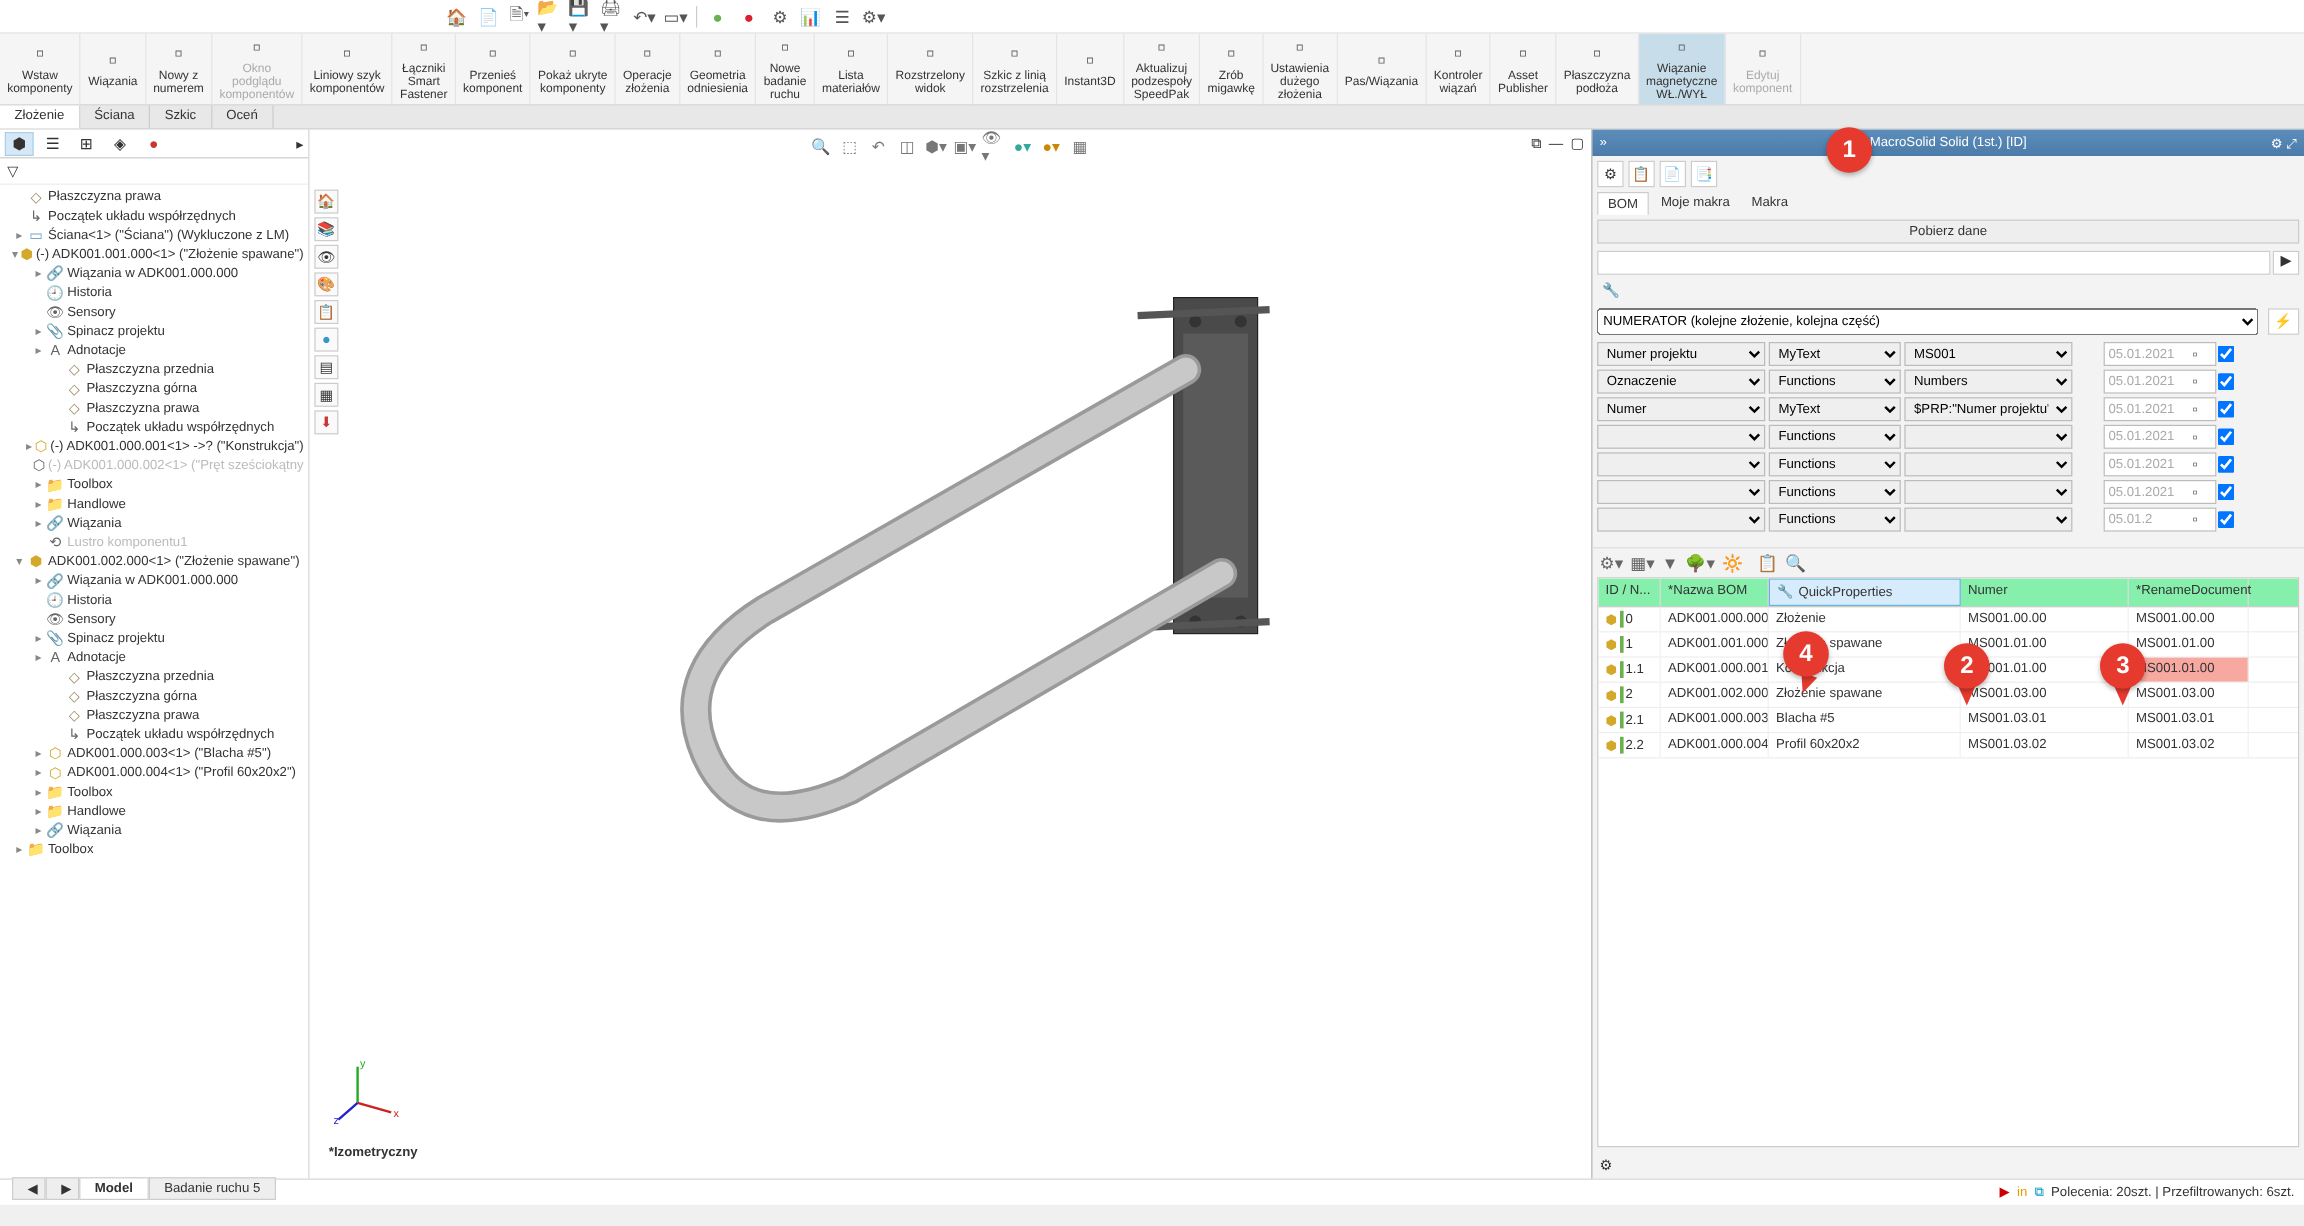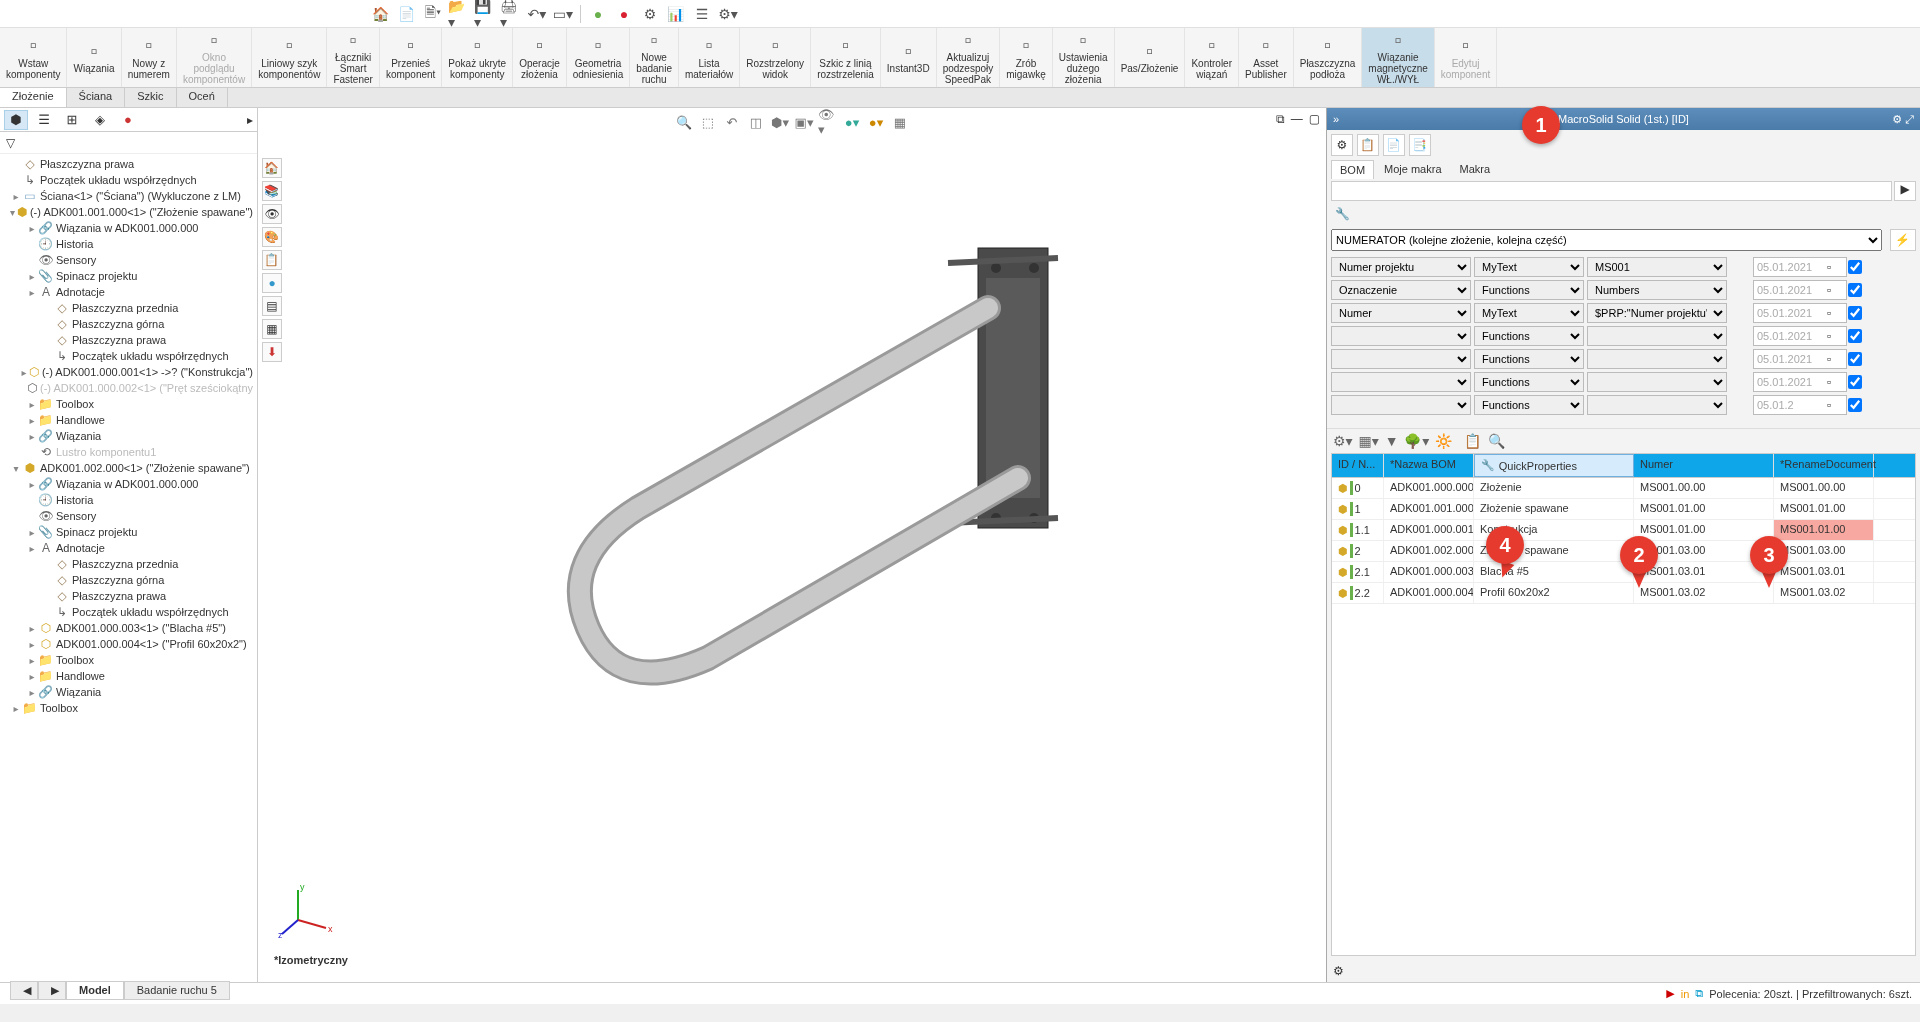--- a/index.html
+++ b/index.html
@@ -77,21 +77,21 @@
 .rp-numerator-sel .nbtn { width: 26px; height: 22px; border: 1px solid #ccc; background: #fff; display: flex; align-items: center; justify-content: center; }
 .rp-grid { display: grid; grid-template-columns: 140px 110px 140px 94px 18px 18px; gap: 3px; margin-bottom: 3px; align-items: center; }
 .rp-grid select, .rp-grid input { height: 20px; font-size: 11px; border: 1px solid #bbb; padding: 0 3px; width: 100%; }
 .rp-grid .date { color: #aaa; margin-left: 23px; }
 .rp-grid .chk { width: 14px; height: 14px; }
 
 .rp-tb2 { display: flex; align-items: center; padding: 4px 6px; gap: 6px; border-top: 1px solid #ddd; margin-top: 6px; }
 .rp-tb2 span { cursor: pointer; font-size: 14px; color: #666; }
 
 .bom-table { flex: 1; background: #fff; margin: 0 4px 4px 4px; border: 1px solid #ccc; overflow: auto; font-size: 11px; }
-.bom-header { display: grid; grid-template-columns: 52px 90px 160px 140px 100px; background: #0ea5e9; border-bottom: 1px solid #ccc; }
+.bom-header { display: grid; grid-template-columns: 52px 90px 160px 140px 100px; background: #86efac; border-bottom: 1px solid #ccc; }
 .bom-header > div { padding: 4px 6px; border-right: 1px solid #ddd; font-size: 11px; }
 .bom-header .qp { background: #d6ebfb; border: 1px solid #6fb0e0; display: flex; align-items: center; gap: 4px; }
 .bom-row { display: grid; grid-template-columns: 52px 90px 160px 140px 100px; border-bottom: 1px solid #eee; }
 .bom-row > div { padding: 3px 6px; border-right: 1px solid #f0f0f0; white-space: nowrap; overflow: hidden; }
 .bom-row .id { display: flex; align-items: center; gap: 2px; }
 .bom-row .gbar { width: 3px; height: 14px; background: #6ab04c; display: inline-block; }
 .bom-row .icn { font-size: 11px; color: #d4a828; }
 .bom-row .rename-hl { background: #f7a8a0; }
 
 .badge { position: absolute; width: 38px; height: 38px; border-radius: 50%; background: #e73a2f; color: #fff; display: flex; align-items: center; justify-content: center; font-size: 20px; font-weight: bold; box-shadow: 0 2px 4px rgba(0,0,0,.3); z-index: 100; }
@@ -218,21 +218,21 @@
     <div class="ribbon-item">
       <div class="ri-icon">▫</div>
       <div>Zrób<br>migawkę</div>
     </div>
     <div class="ribbon-item">
       <div class="ri-icon">▫</div>
       <div>Ustawienia<br>dużego<br>złożenia</div>
     </div>
     <div class="ribbon-item">
       <div class="ri-icon">▫</div>
-      <div>Pas/Złożenie</div>
+      <div>Pas/Wiązania</div>
     </div>
     <div class="ribbon-item">
       <div class="ri-icon">▫</div>
       <div>Kontroler<br>wiązań</div>
     </div>
     <div class="ribbon-item">
       <div class="ri-icon">▫</div>
       <div>Asset<br>Publisher</div>
     </div>
     <div class="ribbon-item">
@@ -548,20 +548,21 @@
       <span class="gear">⚙</span>
       <span class="gear">📋</span>
       <span class="gear">📄</span>
       <span class="gear">📑</span>
     </div>
     <div class="rp-subtabs" id="rp-subtabs">
         <span class="active">BOM</span>
         <span>Moje makra</span>
         <span>Makra</span>
       </div>
+    <div class="rp-btn-wide">Pobierz dane</div>
     <div class="rp-search">
       <input style="">
       <span class="gear" style="width:22px;border:1px solid #ccc;background:#fff;text-align:center">▶</span>
     </div>
     <div class="rp-tools"><span>🔧</span></div>
     <div class="rp-numerator">
       <div class="rp-numerator-sel">
         <select><option>NUMERATOR (kolejne złożenie, kolejna część)</option></select>
         <span class="nbtn">⚡</span>
       </div>

